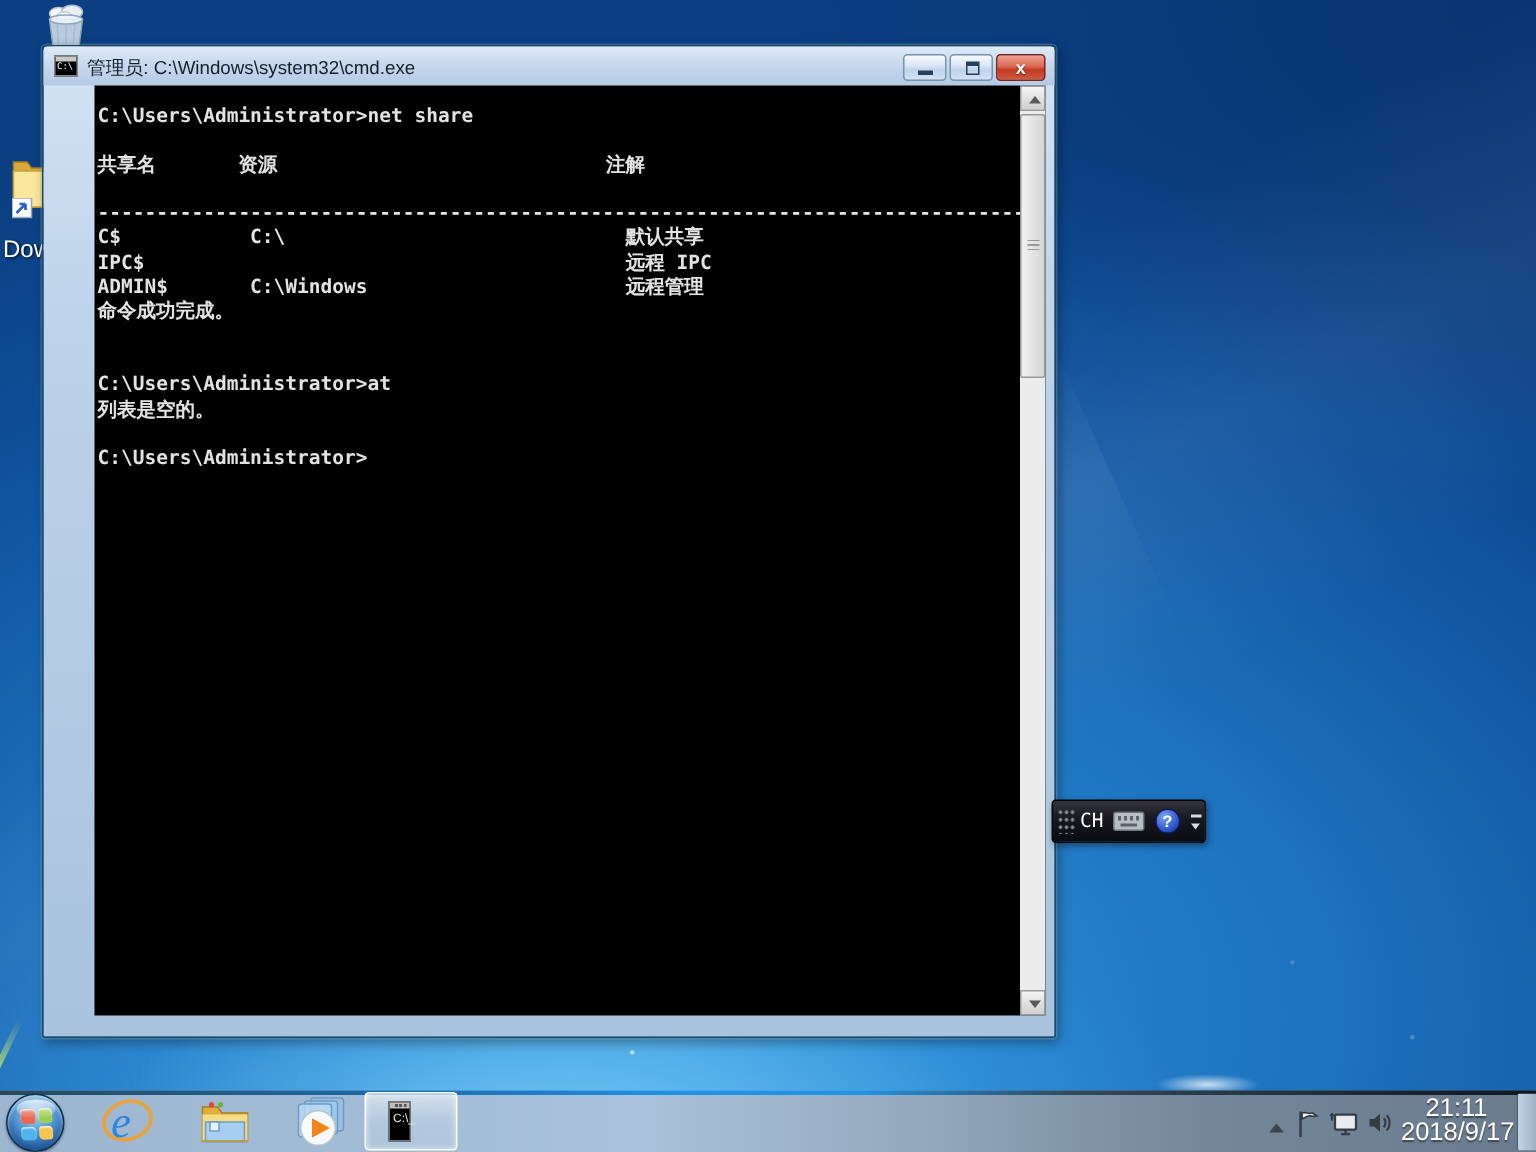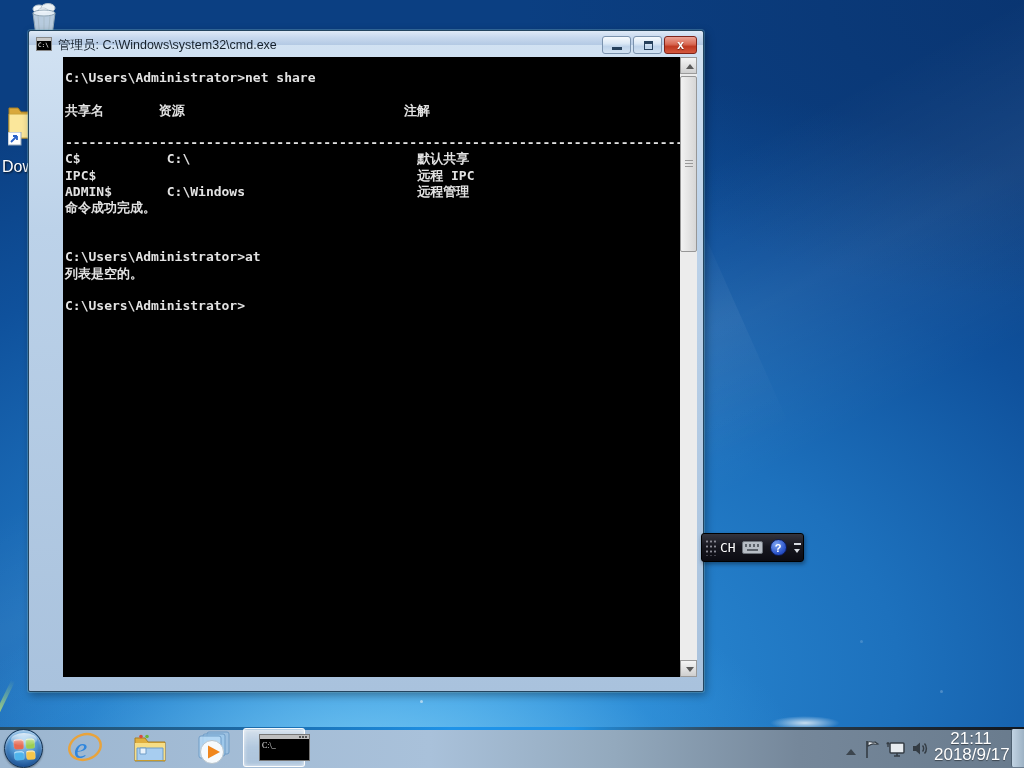--- a/index.html
+++ b/index.html
@@ -28,21 +28,21 @@
   .desk-icon { position:absolute; }
   .desk-label { position:absolute; color:#fff; font-size:16px; text-shadow:1px 1px 2px rgba(0,0,0,.8); }
 
   
   .cmd-window {
     position:absolute; left:28px; top:30px; width:676px; height:662px;
     background:linear-gradient(to bottom, #d3e3f3 0%, #bcd2e9 30%, #a9c2dd 100%);
     border:1px solid #24455f; border-radius:3px 3px 2px 2px;
     box-shadow:0 0 0 1px rgba(120,180,200,.35), 2px 3px 8px rgba(0,0,0,.35);
   }
-  .titlebar { position:absolute; left:0; top:0; right:0; height:14px;
+  .titlebar { position:absolute; left:0; top:0; right:0; height:26px;
     background:linear-gradient(to bottom, #dfeaf7 0%, #c8d9ee 45%, #b3c9e4 100%);
     border-radius:3px 3px 0 0; }
   .title-icon { position:absolute; left:7px; top:6px; width:16px; height:14px; background:#000;
     border:1px solid #888; color:#fff; font-family:"DejaVu Sans Mono", monospace; font-size:6px; line-height:7px;
     padding:3px 1px 0 1px; overflow:hidden; }
   .title-icon::before { content:""; position:absolute; left:0; top:0; right:0; height:3px; background:#c8c8c8; }
   .title-text { position:absolute; left:29px; top:6px; font-size:12.5px; color:#15202b; white-space:nowrap; }
   .caption-buttons { position:absolute; right:6px; top:5px; display:flex; gap:2px; }
   .cap-btn { height:18px; border-radius:3px; border:1px solid #7b93ae; position:relative;
     background:linear-gradient(to bottom, #f6fafd 0%, #dce9f6 40%, #bed3ea 60%, #d2e2f2 100%); }
@@ -104,22 +104,22 @@
     background:linear-gradient(to bottom, rgba(255,255,255,.75), rgba(255,255,255,0)); }
   .orb-flag { position:absolute; left:9px; top:9px; width:21px; height:21px; display:grid;
     grid-template-columns:1fr 1fr; grid-template-rows:1fr 1fr; gap:2px; transform:rotate(-3deg); }
   .orb-flag span { border-radius:2px 3px 2px 3px; box-shadow:inset 0 1px 1px rgba(255,255,255,.8); }
   .pane-r { background:#e66a52; } .pane-g { background:#9cce52; } .pane-b { background:#4fb4ec; } .pane-y { background:#f7c64a; }
   .task-icon { position:absolute; top:730px; width:38px; height:36px; }
   .cmd-task-btn { position:absolute; left:243px; top:728px; width:62px; height:39px; border-radius:3px;
     border:1px solid rgba(255,255,255,.95);
     background:linear-gradient(to bottom, rgba(255,255,255,.55), rgba(220,235,250,.25) 50%, rgba(190,210,230,.35));
     box-shadow:inset 0 0 4px rgba(255,255,255,.7); }
-  .cmd-task-icon { position:absolute; left:15px; top:5px; width:51px; height:27px; background:#000; border:1px solid #777;
-    color:#e8e8e8; font-family:Liberation Serif, serif; font-size:8px; line-height:9px; padding:6px 2px 0 2px; }
+  .cmd-task-icon { position:absolute; left:15px; top:5px; width:15px; height:27px; background:#000; border:1px solid #777;
+    color:#e8e8e8; font-family:Liberation Sans, sans-serif; font-size:8px; line-height:9px; padding:6px 2px 0 2px; }
   .cmd-task-icon::before { content:""; position:absolute; left:0; top:0; right:0; height:4px; background:#bfbfbf; }
   .cmd-task-icon::after { content:""; position:absolute; right:2px; top:1px; width:8px; height:2px;
     background:repeating-linear-gradient(to right, #555 0 2px, rgba(0,0,0,0) 2px 3px); }
 
   
   .tray-chevron { position:absolute; left:846px; top:749px; width:0; height:0;
     border-left:5px solid transparent; border-right:5px solid transparent; border-bottom:6px solid #3c454e; }
   .tray-svg { position:absolute; top:740px; }
   .clock { position:absolute; left:934px; top:731px; width:74px; text-align:center; color:#fff;
     text-shadow:0 1px 1px rgba(0,0,0,.45); font-size:17px; line-height:16px; }

